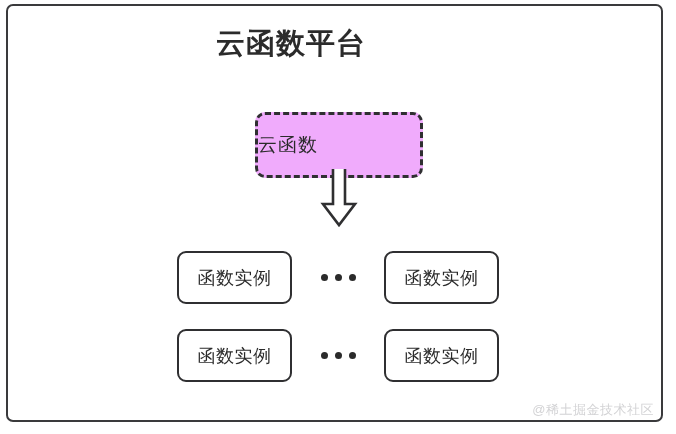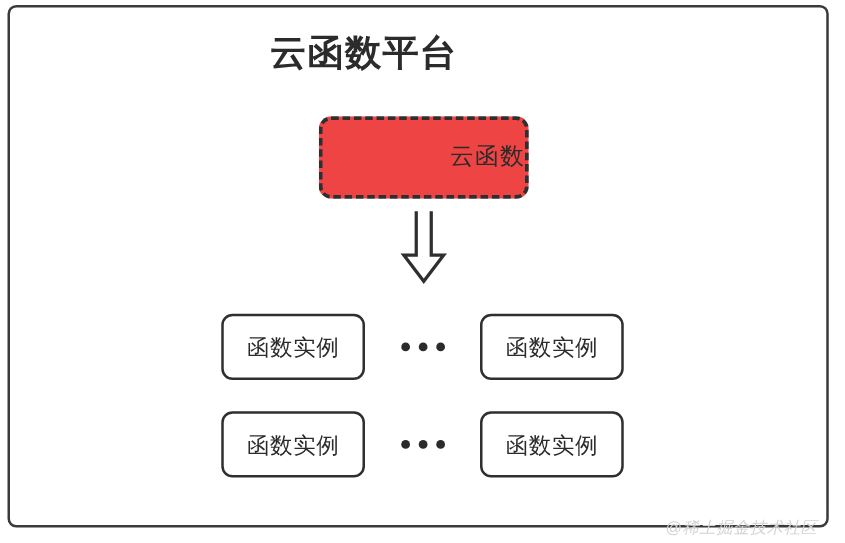--- a/index.html
+++ b/index.html
@@ -48,30 +48,30 @@
     font-weight: 700;
     letter-spacing: 1px;
     color: #2b2b2b;
     white-space: nowrap;
   }
 
   
   .function-box {
     position: absolute;
     left: 255px;
-    top: 93px;
+    top: 112px;
     width: 168px;
     height: 66px;
     box-sizing: border-box;
     border: 3px dashed #2f2f31;
     border-radius: 10px;
-    background: #ef4444;
-    display: flex;
-    align-items: center;
-    justify-content: flex-end;
+    background: #f0abfc;
+    display: flex;
+    align-items: center;
+    justify-content: flex-start;
   }
   .function-box-label {
     font-size: 19px;
     line-height: 24px;
     color: #2b2b2b;
     letter-spacing: 1px;
     white-space: nowrap;
   }
 
   
@@ -132,28 +132,27 @@
     width: 7px;
     height: 7px;
     border-radius: 50%;
     background: #2b2b2b;
   }
 
   
   .watermark {
     position: absolute;
     right: 22px;
-    bottom: 4px;
+    bottom: 16px;
     font-size: 13px;
     line-height: 16px;
     color: #d3d3d5;
     letter-spacing: 0.5px;
     white-space: nowrap;
     user-select: none;
-    font-style: italic;
   }
 </style>
 </head>
 <body>
 
 <div id="canvas">
 
   <div class="platform-frame"></div>
 
   <div class="platform-title">云函数平台</div>

